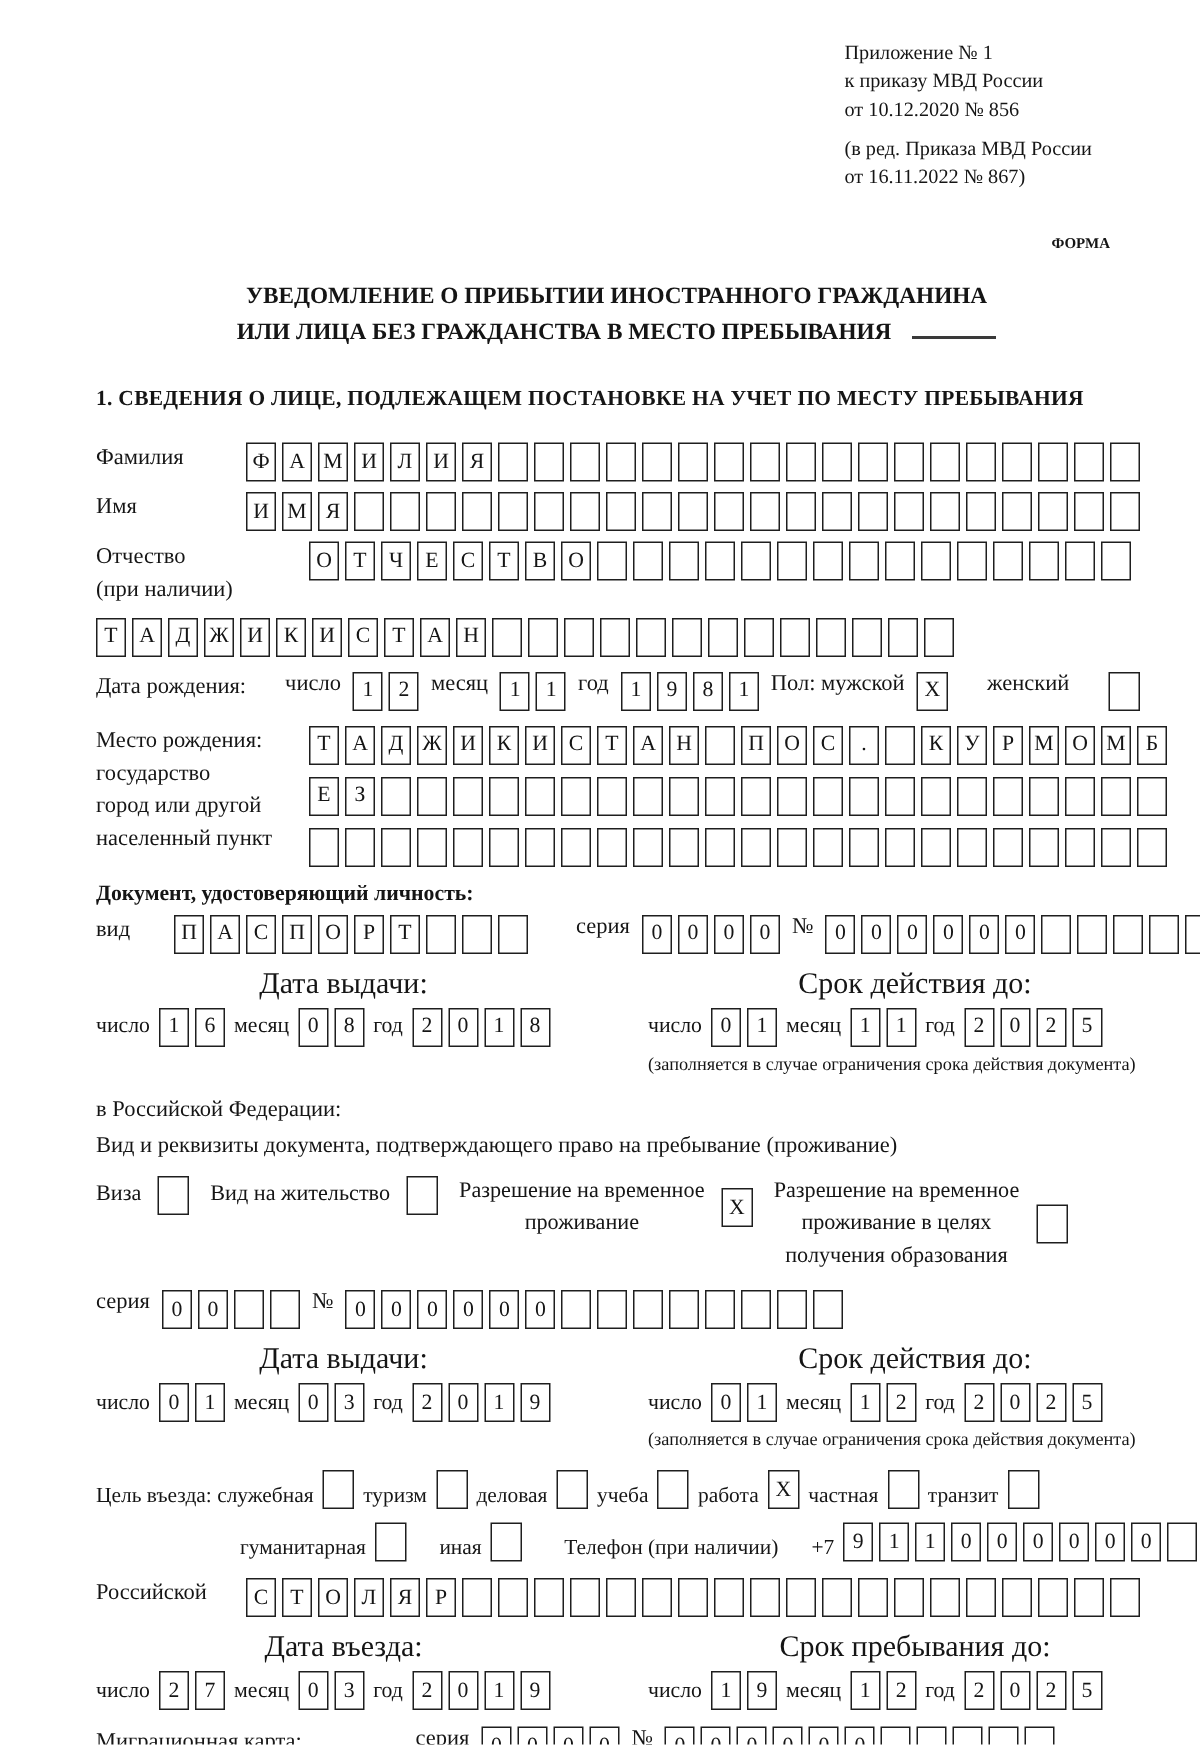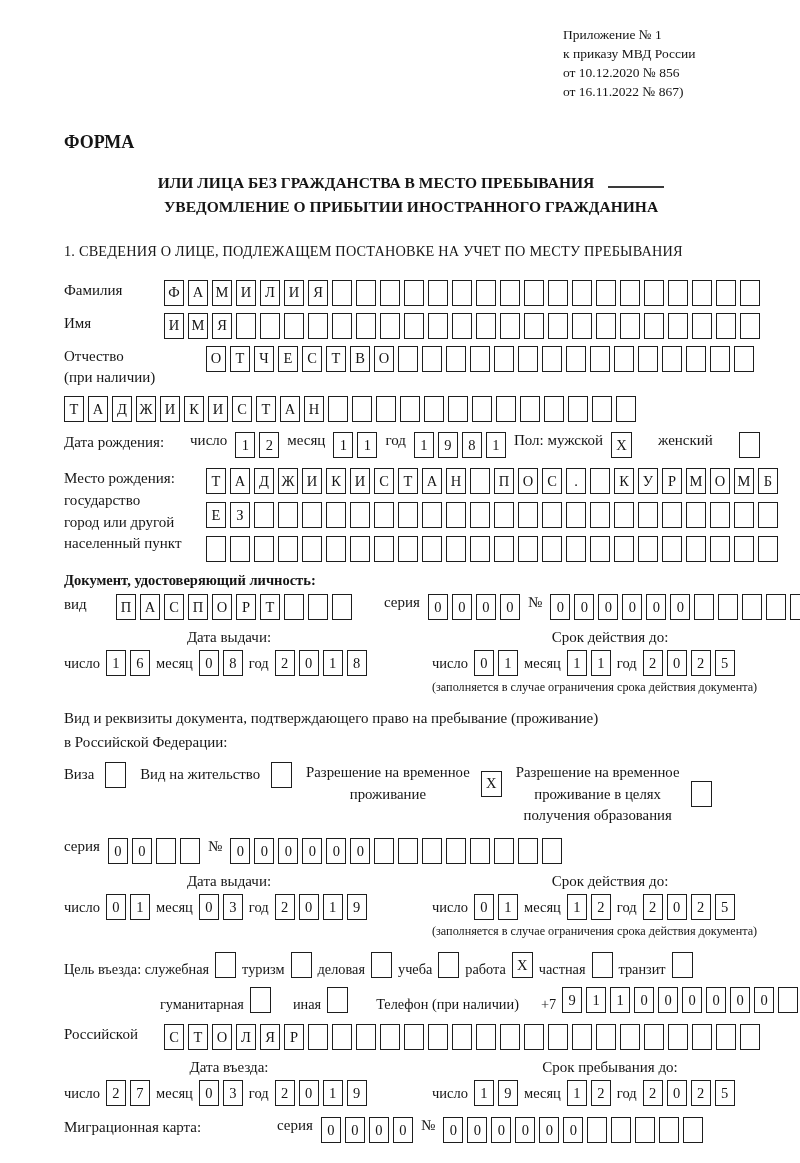--- a/index.html
+++ b/index.html
@@ -1,39 +1,39 @@
 <!DOCTYPE html>
 <html><head>
 <meta charset="utf-8">
 <style>
   *{box-sizing:border-box;margin:0;padding:0}
   html,body{background:#fff}
   body{width:800px;height:1163px;color:#151515;font-family:"Liberation Serif",serif;font-size:15px;overflow:hidden;position:relative}
   .page{padding:26px 12px 14px 64px;width:800px}
   .appendix{margin-left:auto;width:225px;font-size:13.5px;line-height:1.4;padding-right:28px}
   .amend{margin-top:7px}
-  .forma{text-align:left;font-weight:bold;margin:30px 48px 0 0;font-size:18px}
+  .forma{text-align:right;font-weight:bold;margin:30px 48px 0 0;font-size:10px}
   .title{text-align:center;font-weight:bold;font-size:15.5px;margin:18px 30px 0 0;line-height:1.55}
   .blank-line{display:inline-block;width:56px;border-bottom:2px solid #3a3a3a;height:14px;margin-left:14px}
-  .section{font-weight:normal;font-size:14.3px;margin-top:24px;letter-spacing:.2px}
+  .section{font-weight:bold;font-size:14.3px;margin-top:24px;letter-spacing:.2px}
   .cells{display:inline-flex;gap:4px;vertical-align:middle;flex:none}
   .cell{width:20px;height:26px;border:1.6px solid #1e1e1e;display:inline-flex;align-items:center;justify-content:center;font-size:14.5px;background:#fff;flex:none}
   .box{width:21px;height:26px;border:1.6px solid #1e1e1e;display:inline-flex;align-items:center;justify-content:center;font-size:14.5px;background:#fff;flex:none}
   .row{display:flex;align-items:flex-start;margin-top:7px}
   .lbl{flex:none;line-height:1.45}
   .w100{width:100px}
   .w115{width:118px}
   .w140{width:142px}
   .vcenter{align-items:flex-start}
   .stack{display:flex;flex-direction:column;gap:8px}
   .doc-head{text-align:left;font-weight:bold;font-size:14.5px;margin:10px 40px 0 0}
   .date-pair{display:flex;margin-top:9px}
   .dcol-l{width:368px;flex:none}
   .dcol-r{flex:1}
-  .dtitle{text-align:center;font-size:15px}
+  .dtitle{text-align:center;font-size:20px}
   .dtitle-l{width:330px}
   .dline{display:flex;align-items:center;gap:6px;margin-top:4px;font-size:14.5px}
   .dnote{font-size:12.2px;margin-top:4px;white-space:nowrap}
   .para{margin-top:11px;line-height:1.6;font-size:15px}
   .permits{display:flex;align-items:flex-start;margin-top:8px}
   .permit{display:flex;align-items:center;gap:11px}
   .permit .txt{text-align:center;line-height:1.45;font-size:14.8px}
   .purpose{display:flex;align-items:flex-end;gap:6px;margin-top:13px;font-size:14.3px;white-space:nowrap}
   .purpose2{margin-top:9px;padding-left:96px}
   .gap16{width:16px;flex:none}
@@ -41,28 +41,29 @@
 </style>
 </head>
 <body>
 
 <div class="page">
 
   <div class="appendix">
     <div>Приложение № 1</div>
     <div>к приказу МВД России</div>
     <div>от 10.12.2020 № 856</div>
+    <div class="amend">(в ред. Приказа МВД России</div>
     <div>от 16.11.2022 № 867)</div>
   </div>
 
   <div class="forma">ФОРМА</div>
 
   <div class="title">
+    <div>УВЕДОМЛЕНИЕ О ПРИБЫТИИ ИНОСТРАННОГО ГРАЖДАНИНА</div>
     <div><span>ИЛИ ЛИЦА БЕЗ ГРАЖДАНСТВА В МЕСТО ПРЕБЫВАНИЯ</span><span class="blank-line"></span></div>
-    <div>УВЕДОМЛЕНИЕ О ПРИБЫТИИ ИНОСТРАННОГО ГРАЖДАНИНА</div>
   </div>
 
   <div class="section">1. СВЕДЕНИЯ О ЛИЦЕ, ПОДЛЕЖАЩЕМ ПОСТАНОВКЕ НА УЧЕТ ПО МЕСТУ ПРЕБЫВАНИЯ</div>
 
   <div class="row vcenter" style="margin-top:20px">
     <span class="lbl w100">Фамилия</span>
     <span class="cells">
         <span class="cell">Ф</span>
         <span class="cell">А</span>
         <span class="cell">М</span>
@@ -382,22 +383,22 @@
             <span class="cell">0</span>
             <span class="cell">2</span>
             <span class="cell">5</span>
           </span>
       </div>
       <div class="dnote">(заполняется в случае ограничения срока действия документа)</div>
     </div>
   </div>
 
   <div class="para">
+    <div>в Российской Федерации:</div>
     <div>Вид и реквизиты документа, подтверждающего право на пребывание (проживание)</div>
-    <div>в Российской Федерации:</div>
   </div>
 
   <div class="permits" style="gap:14px">
     <div class="permit">
       <span class="txt">Виза</span>
       <span class="box"></span>
     </div>
     <div class="permit">
       <span class="txt">Вид на жительство</span>
       <span class="box"></span>

